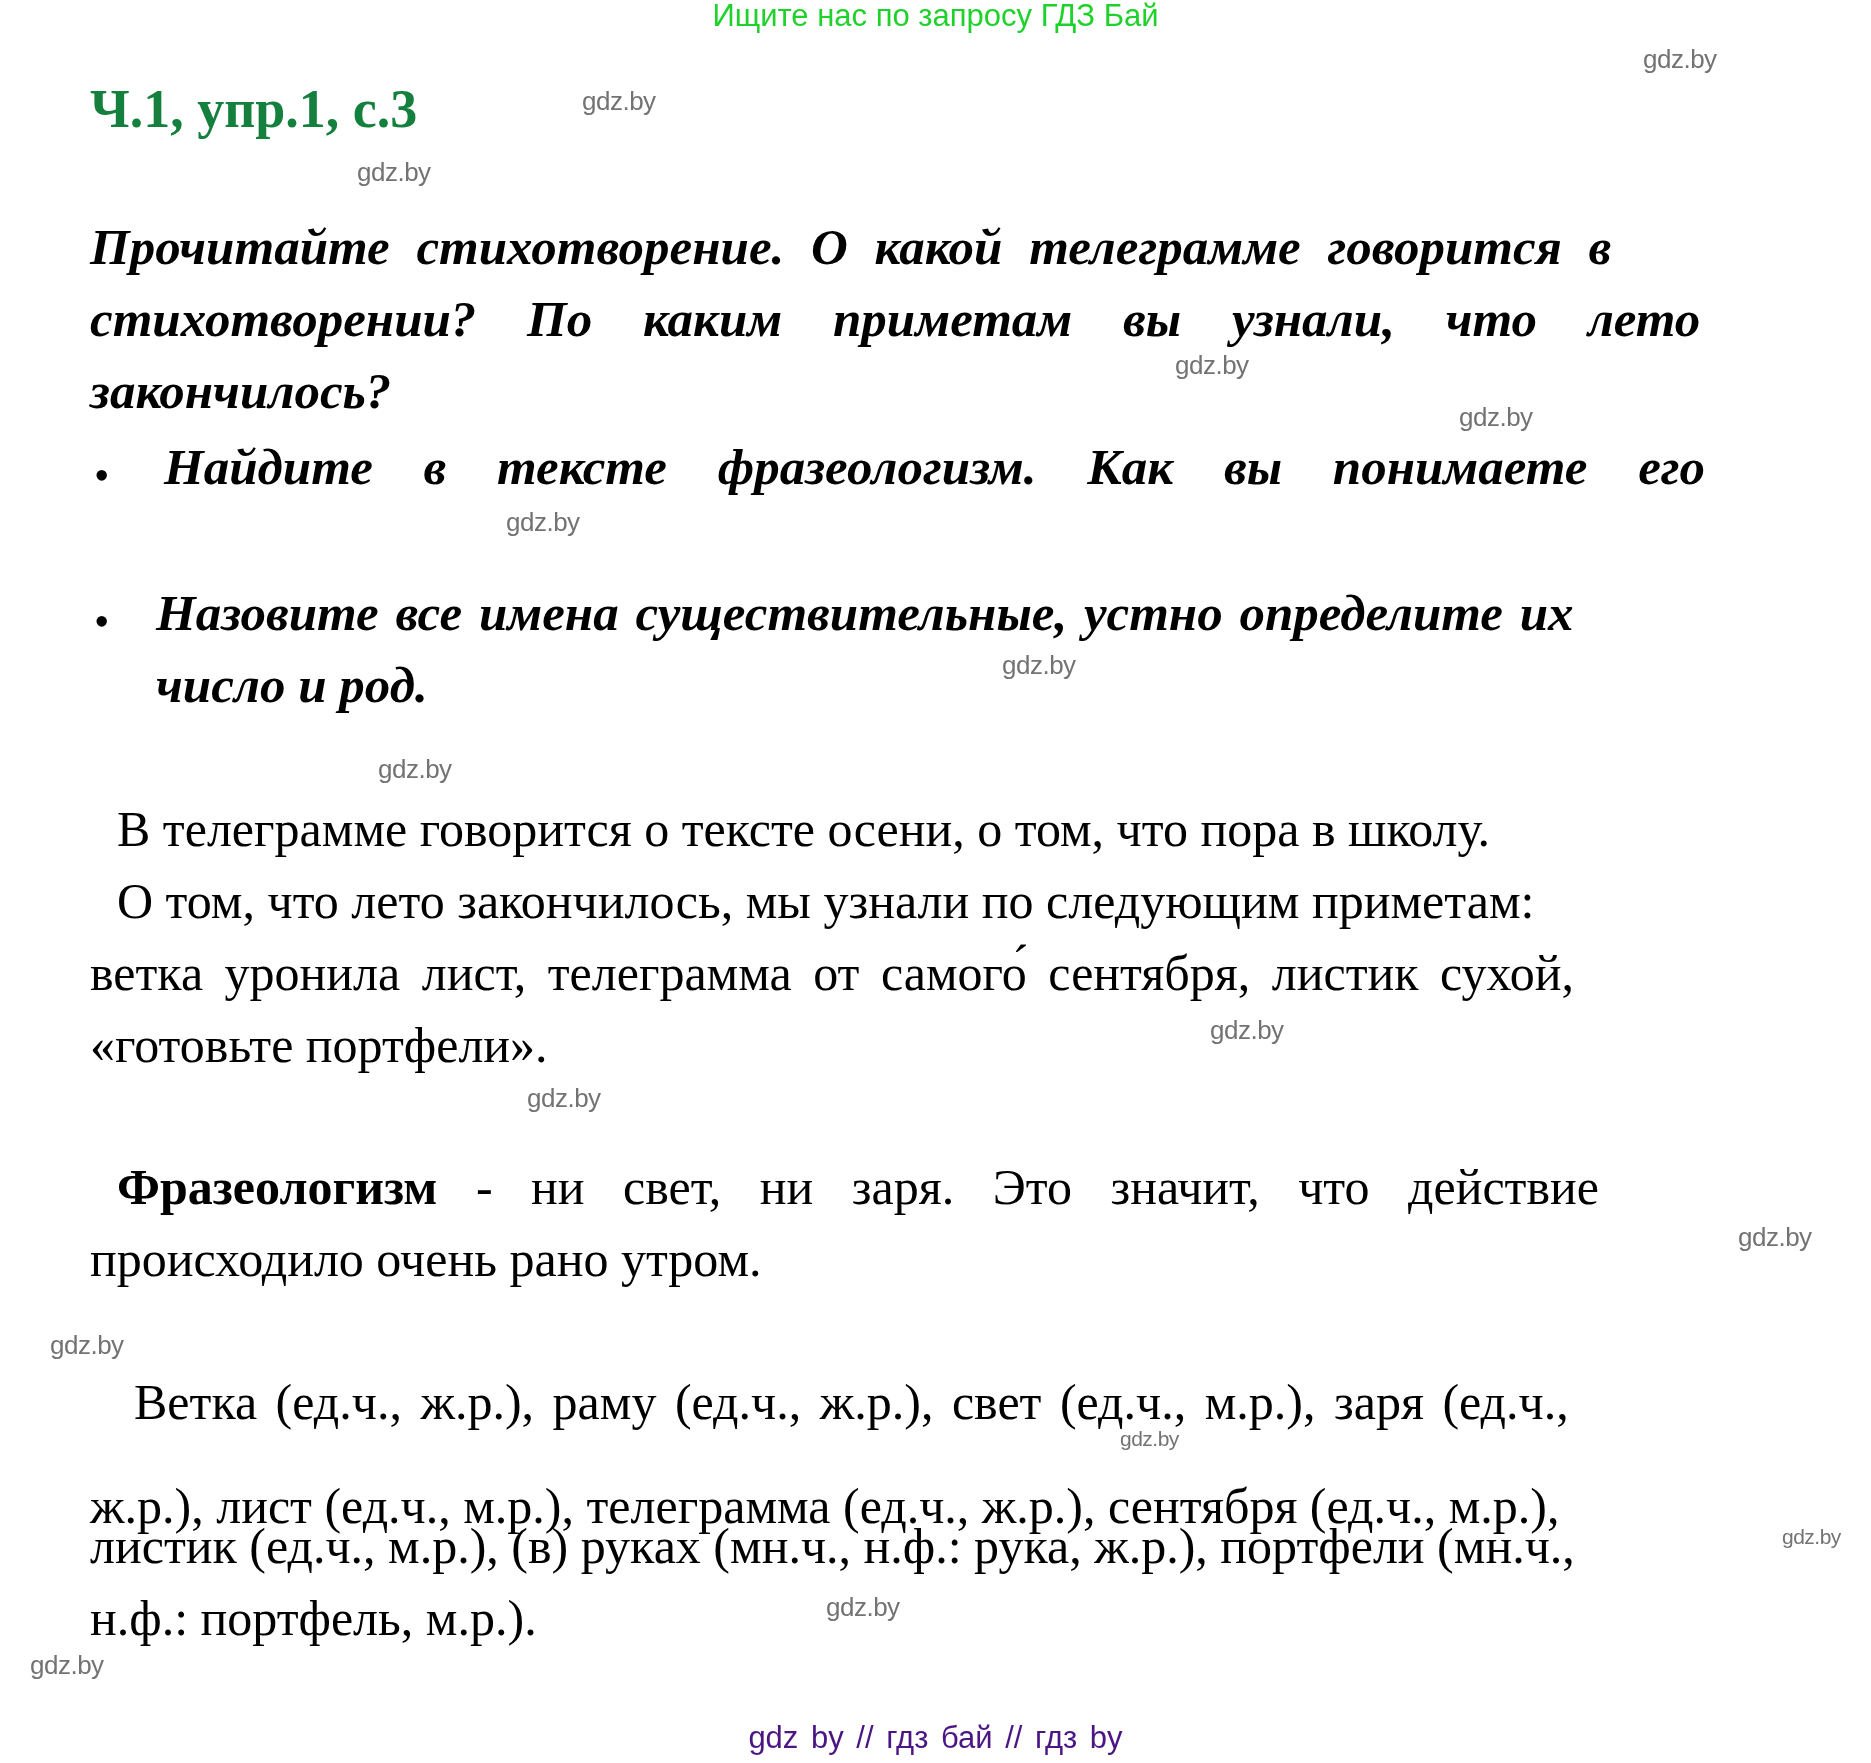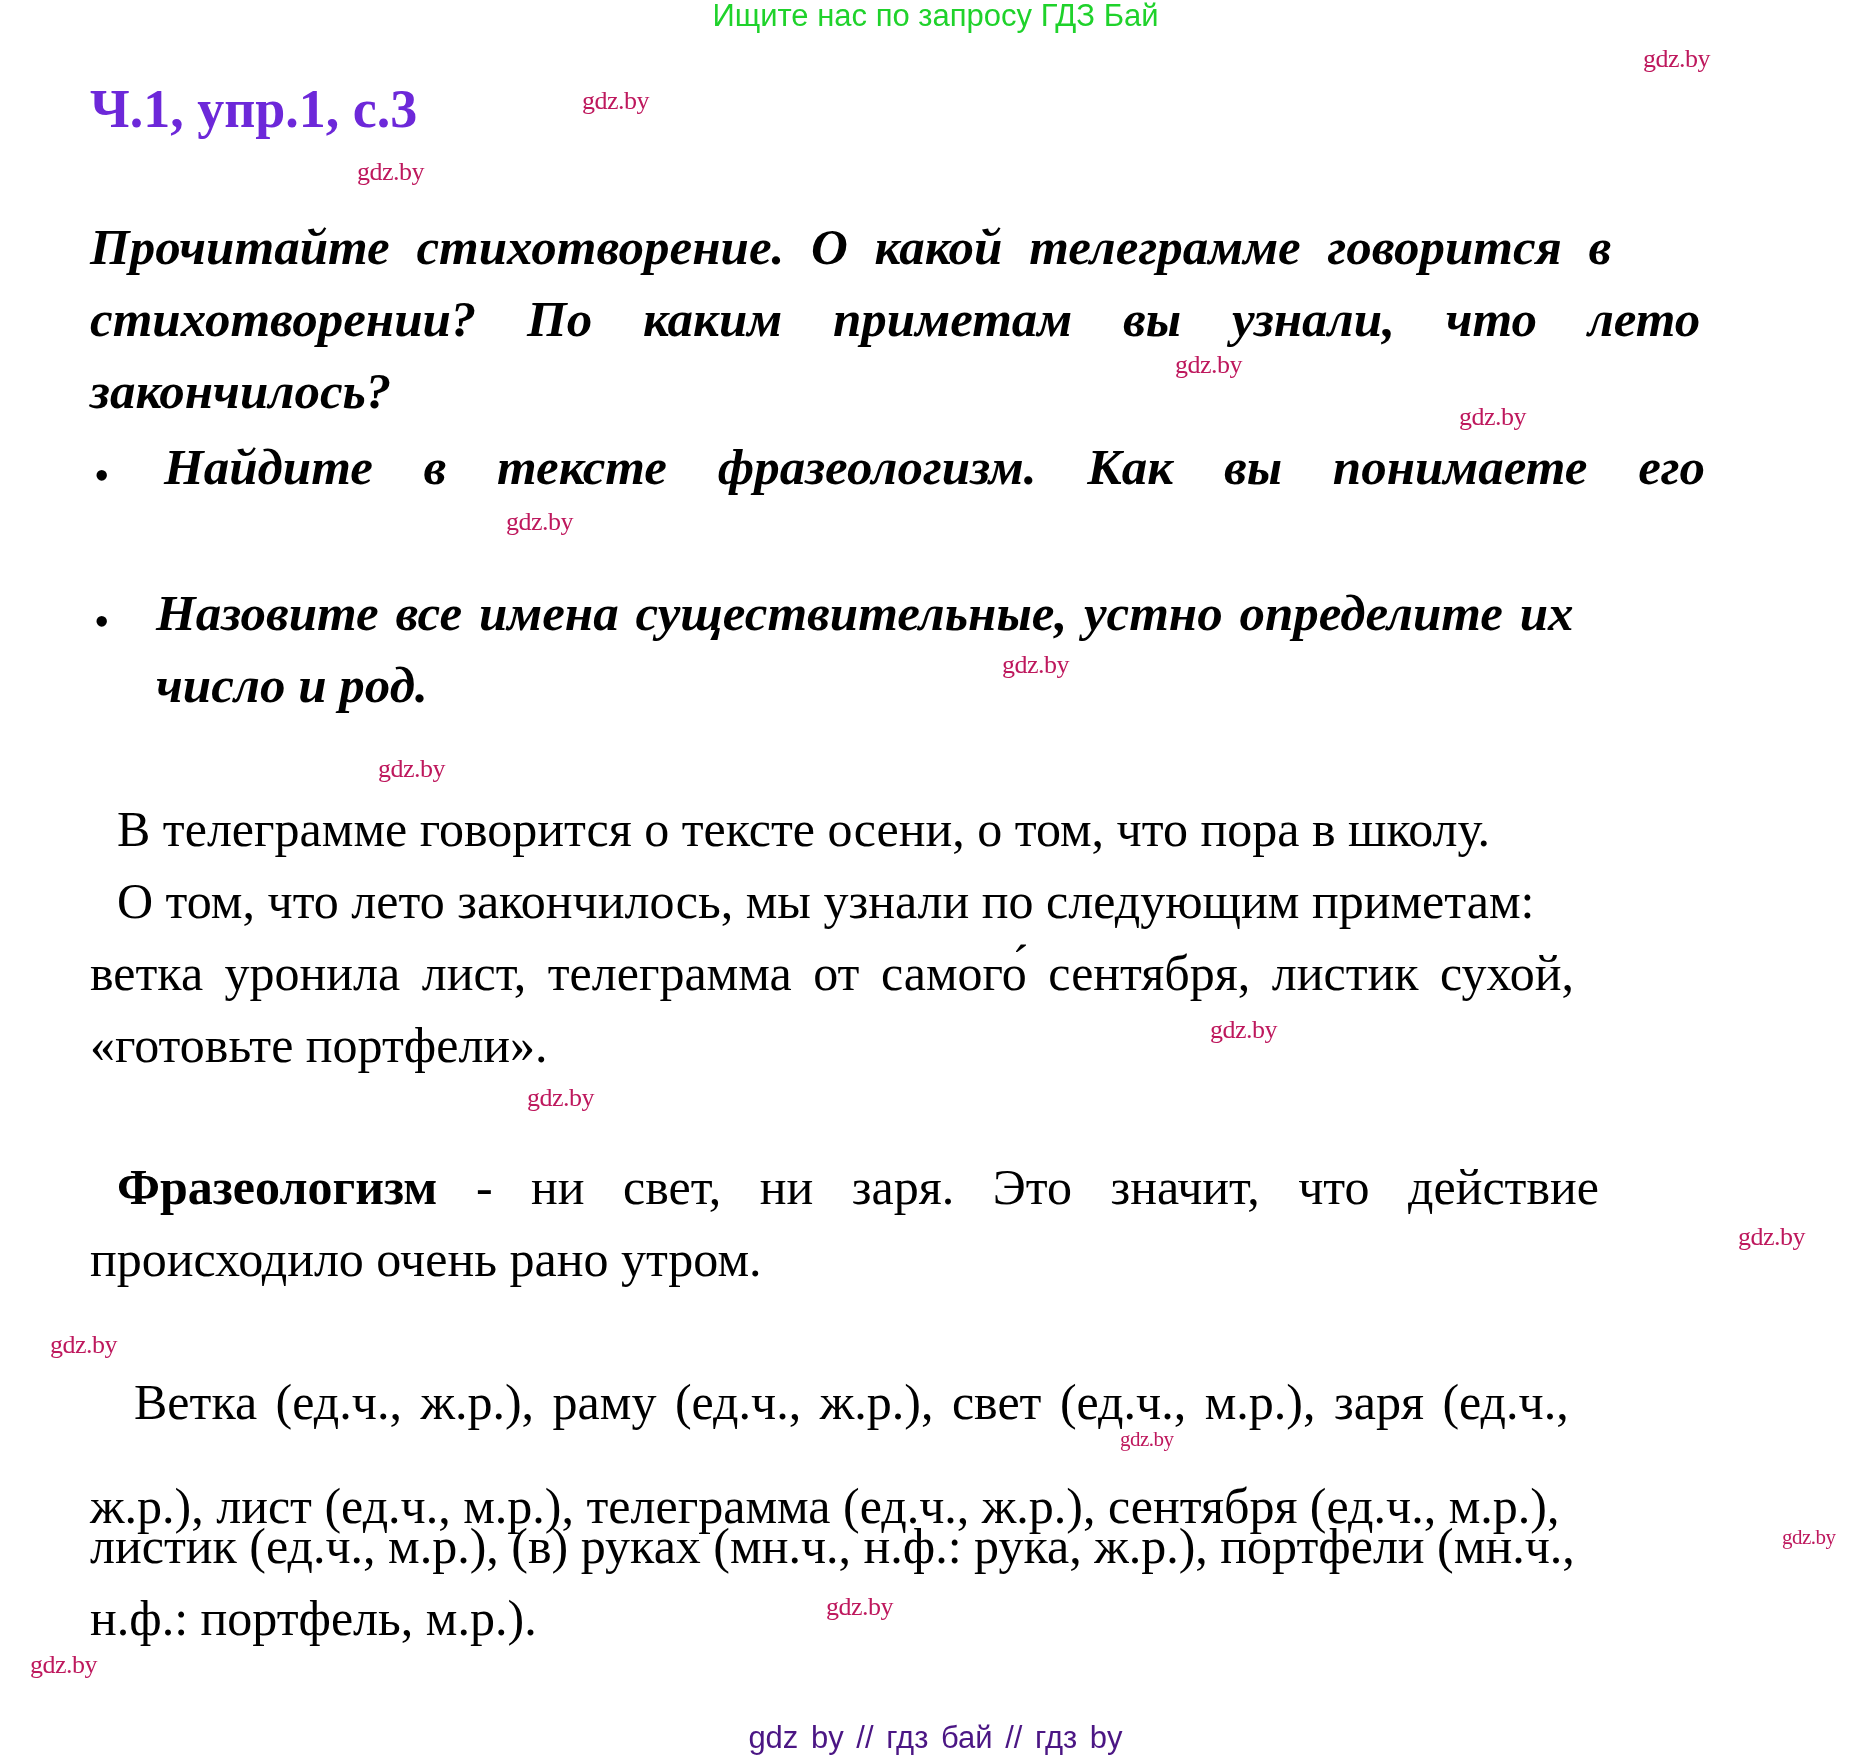--- a/index.html
+++ b/index.html
@@ -1,21 +1,21 @@
 <!DOCTYPE html>
 <html><head>
 <meta charset="utf-8">
 <style>
   html, body { margin: 0; padding: 0; background: #ffffff; }
   body { width: 1871px; height: 1763px; position: relative; overflow: hidden; }
   .abs { position: absolute; white-space: nowrap; }
   .banner { font-family: "Liberation Sans", sans-serif; color: #1fd22b; font-size: 31px; left: 0; width: 1871px; text-align: center; top: -2px; }
-  .wm { font-family: Liberation Serif, serif; color: #be185d; font-size: 26px; letter-spacing: -0.5px; }
+  .wm { font-family: Liberation Sans, sans-serif; color: #737373; font-size: 26px; letter-spacing: -0.5px; }
   .wm-small { font-size: 21px; }
-  .title { font-family: "Liberation Serif", serif; font-weight: bold; font-size: 54px; color: #6d28d9; left: 90px; top: 78px; }
+  .title { font-family: "Liberation Serif", serif; font-weight: bold; font-size: 54px; color: #15803d; left: 90px; top: 78px; }
   .task { font-family: "Liberation Serif", serif; font-weight: bold; font-style: italic; font-size: 51px; color: #000; }
   .jline { display: flex; justify-content: space-between; }
   .bullet { font-family: "Liberation Serif", serif; font-size: 44px; color: #000; left: 94px; }
   .answer { font-family: "Liberation Serif", serif; font-size: 50px; color: #000; }
   .answer b { font-weight: bold; }
   .footer { font-family: "Liberation Sans", sans-serif; color: #4b1684; font-size: 31px; left: 0; width: 1871px; text-align: center; top: 1720px; word-spacing: 4px; }
 </style>
 </head>
 <body>
 

